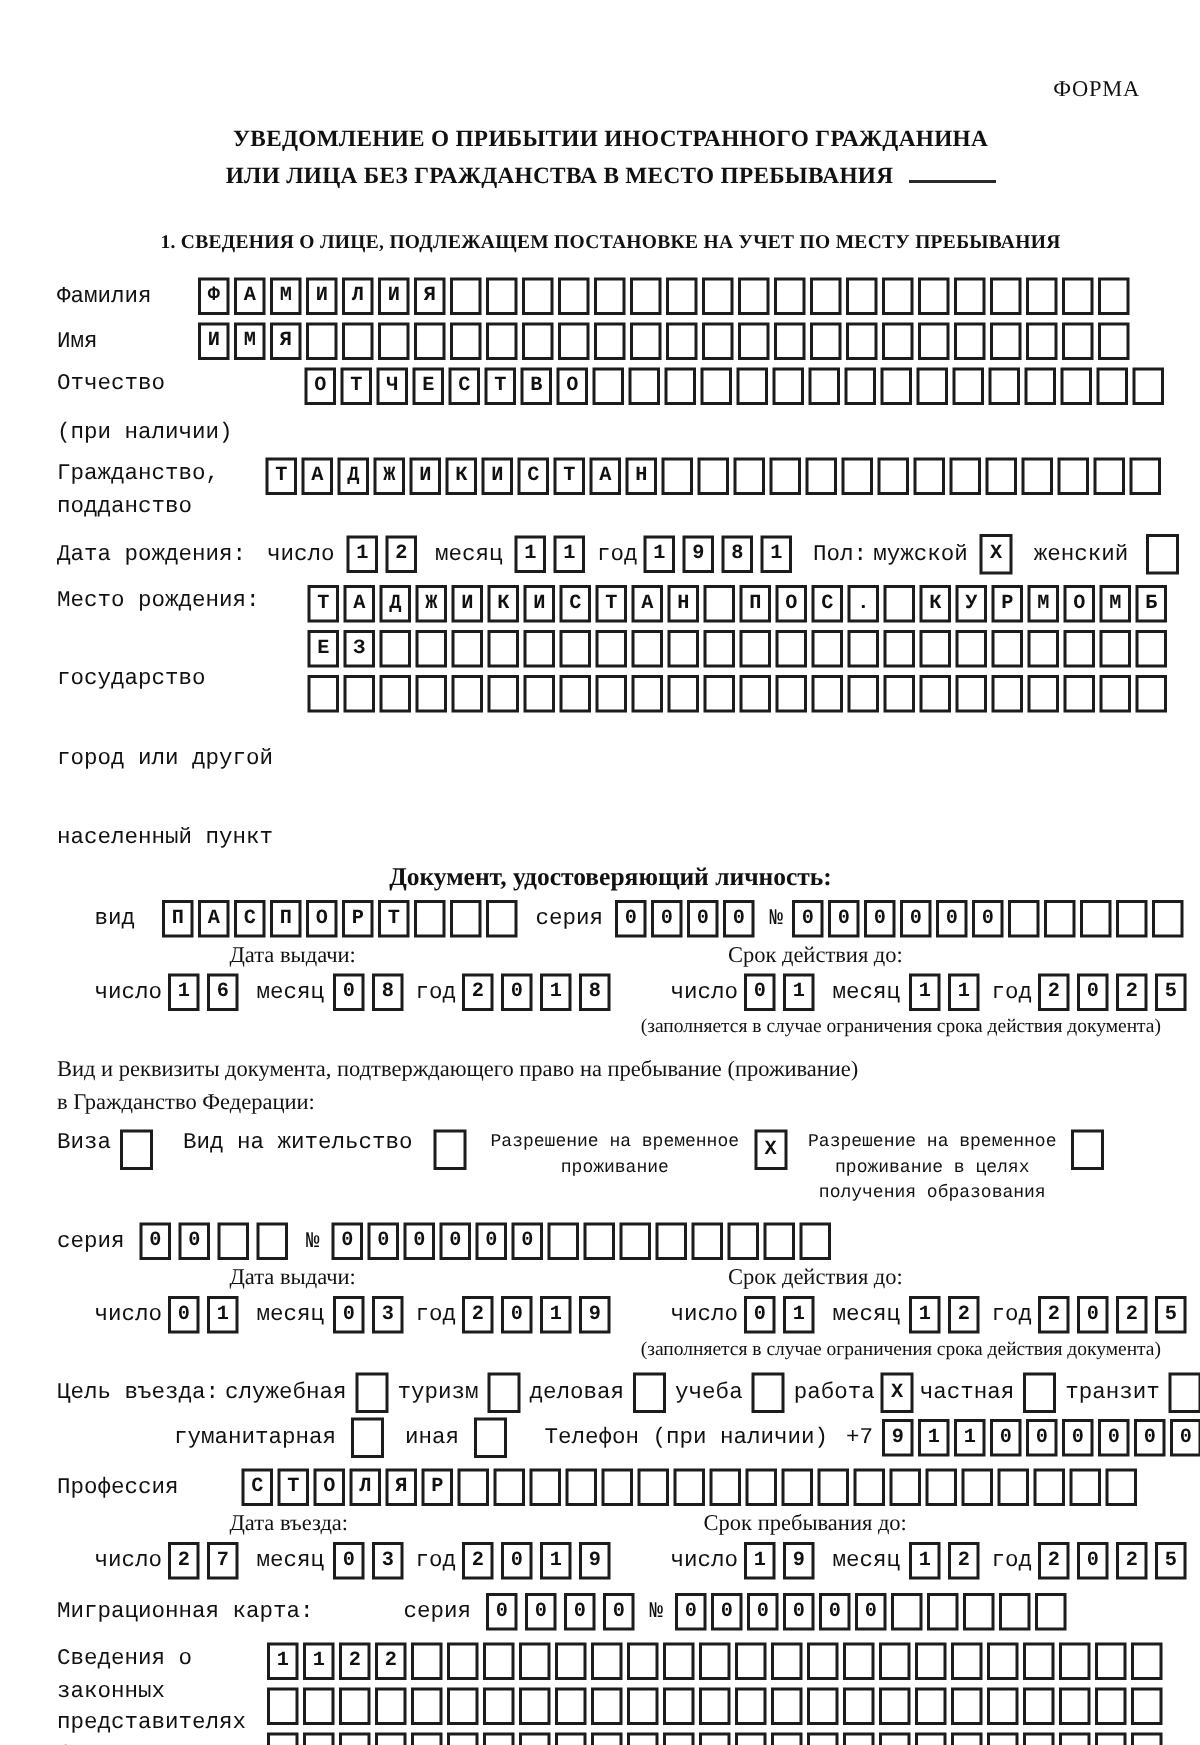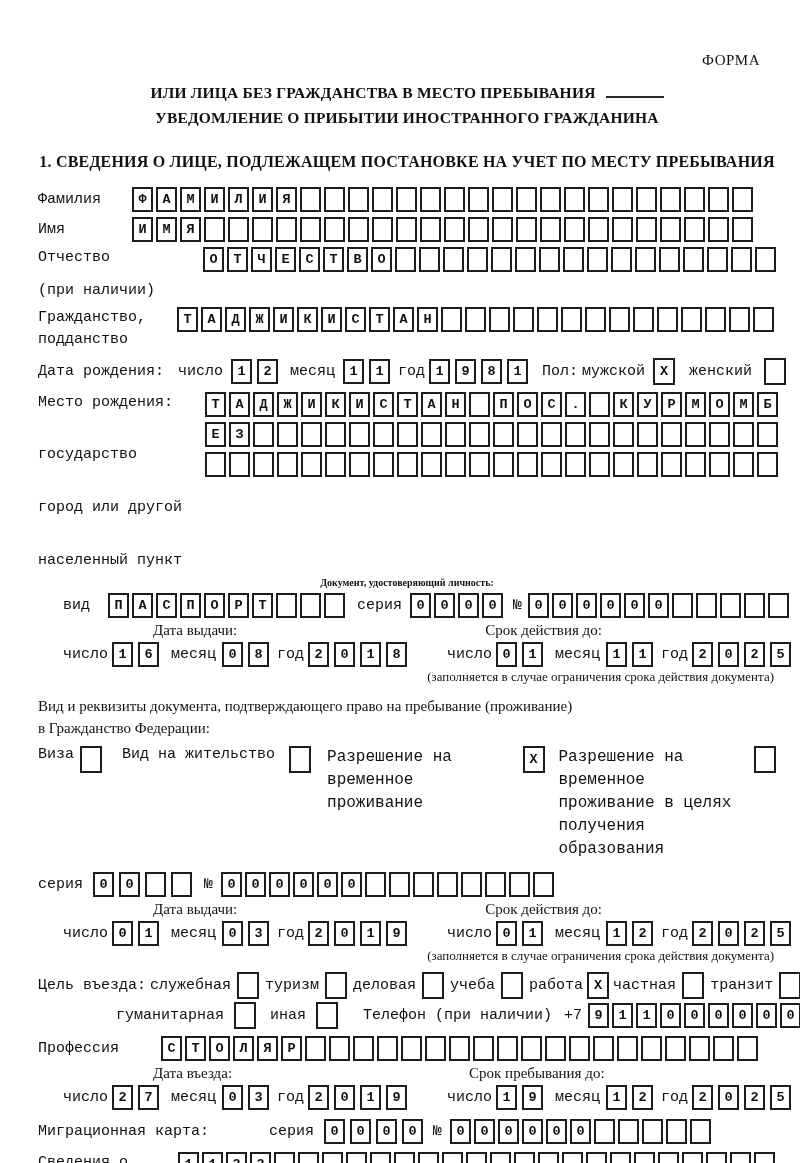--- a/index.html
+++ b/index.html
@@ -3,60 +3,60 @@
 <meta charset="utf-8">
 <style>
   html,body{margin:0;padding:0;background:#ffffff;}
   .page{width:800px;min-height:1163px;box-sizing:border-box;background:#fff;color:#111;
         font-family:"Liberation Serif","DejaVu Serif",serif;padding:34px 24px 20px 38px;}
   .hdr{margin-left:auto;margin-right:8px;width:182px;font-size:13.5px;line-height:1.3;}
   .hdr .small{font-size:12.5px;}
   .forma{text-align:right;padding-right:16px;font-weight:normal;font-size:15px;margin-top:18px;letter-spacing:.5px;}
   .title{text-align:center;font-weight:bold;font-size:15.5px;margin-top:12px;line-height:1.6;letter-spacing:.2px;}
   .uline{display:inline-block;width:58px;height:13px;border-bottom:2px solid #2a2a2a;margin-left:10px;}
-  .sect{font-weight:bold;font-size:16px;text-align:center;margin-top:22px;letter-spacing:.2px;}
+  .sect{font-weight:bold;font-size:13px;text-align:center;margin-top:22px;letter-spacing:.2px;}
   .frow{display:flex;align-items:center;margin-top:5px;font-family:Liberation Mono, monospace;}
   .frow.top{align-items:flex-start;}
   .lbl{font-size:15px;white-space:nowrap;}
   .lblcol{display:flex;flex-direction:column;font-size:15px;line-height:1.45;flex-shrink:0;}
   .cellcol{display:flex;flex-direction:column;}
   .cellcol .cells{margin-top:0;}
   .cellcol .cells + .cells{margin-top:5px;}
   .cells{display:inline-flex;gap:3px;flex-shrink:0;}
   .cells.dt{gap:5px;}
   .cell{width:17px;height:21px;border:2px solid #1c1c1c;display:inline-flex;align-items:center;justify-content:center;
         font-weight:bold;font-size:13.5px;flex-shrink:0;background:#fff;}
   .cb .cell{width:18px;height:23px;}
-  .center-bold{font-weight:bold;font-size:10px;text-align:center;margin-top:5px;}
+  .center-bold{font-weight:bold;font-size:17px;text-align:center;margin-top:5px;}
   .dlbl{display:flex;font-size:15px;margin-top:4px;}
   .note-r{font-size:13px;text-align:right;margin-top:2px;padding-right:2px;}
   .para{font-size:15px;margin-top:10px;line-height:1.5;}
-  .optlines{display:flex;flex-direction:column;text-align:left;font-size:16px;line-height:1.45;}
+  .optlines{display:flex;flex-direction:column;text-align:center;font-size:12px;line-height:1.45;}
   .w94{width:94px;flex-shrink:0;}
   .w139{width:139px;flex-shrink:0;}
   .w165{width:165px;flex-shrink:0;gap:12px;}
   .w167{width:167px;flex-shrink:0;gap:31px;}
   .w140{width:140px;flex-shrink:0;}
   .ml4{margin-left:4px;}.ml6{margin-left:6px;}.ml8{margin-left:8px;}.ml10{margin-left:10px;}
   .ml12{margin-left:12px;}.ml14{margin-left:14px;}.ml16{margin-left:16px;}.ml18{margin-left:18px;}
   .ml20{margin-left:20px;}.ml25{margin-left:25px;}.ml40{margin-left:40px;}
   .ml42{margin-left:42px;}.ml60{margin-left:60px;}.ml78{margin-left:78px;}.ml115{margin-left:115px;}
   .ml237{margin-left:237px;}.ml248{margin-left:248px;}
 </style>
 </head>
 <body>
 
 <div class="page">
 
 
   <div class="forma">ФОРМА</div>
 
   <div class="title">
+    <div>УВЕДОМЛЕНИЕ О ПРИБЫТИИ ИНОСТРАННОГО ГРАЖДАНИНА</div>
     <div><span>ИЛИ ЛИЦА БЕЗ ГРАЖДАНСТВА В МЕСТО ПРЕБЫВАНИЯ</span><span class="uline"></span></div>
-    <div>УВЕДОМЛЕНИЕ О ПРИБЫТИИ ИНОСТРАННОГО ГРАЖДАНИНА</div>
   </div>
 
   <div class="sect">1. СВЕДЕНИЯ О ЛИЦЕ, ПОДЛЕЖАЩЕМ ПОСТАНОВКЕ НА УЧЕТ ПО МЕСТУ ПРЕБЫВАНИЯ</div>
 
   <div class="frow" style="margin-top:16px">
     <span class="lbl w94">Фамилия</span>
     <span class="cells">
         <span class="cell">Ф</span>
         <span class="cell">А</span>
         <span class="cell">М</span>

